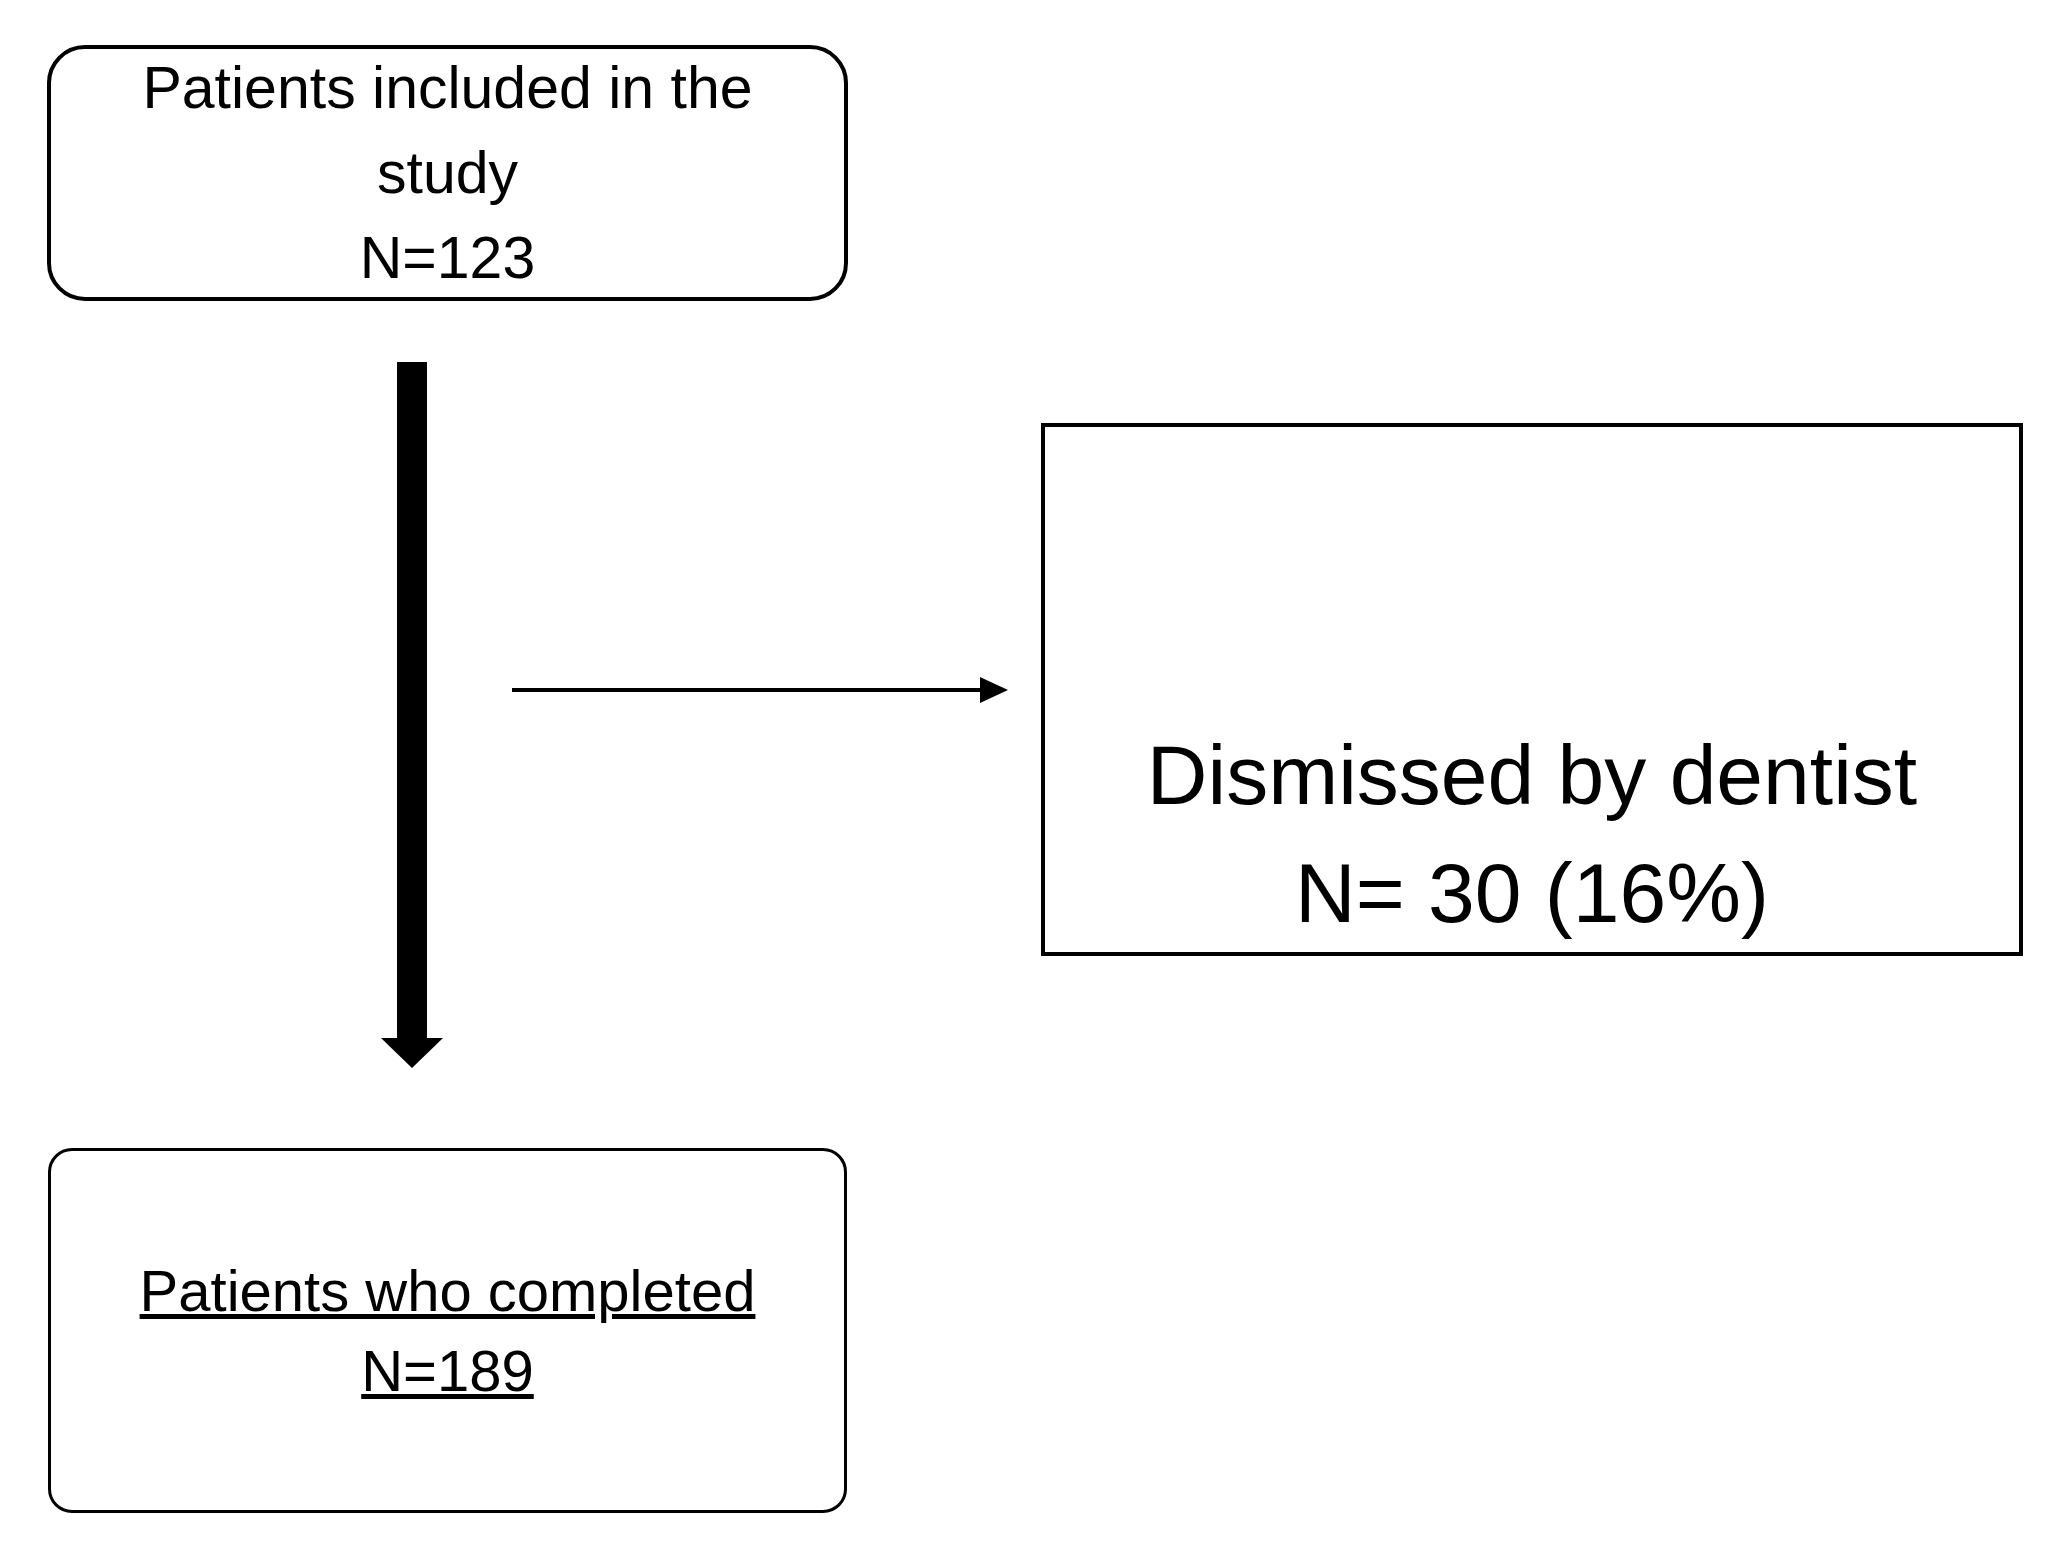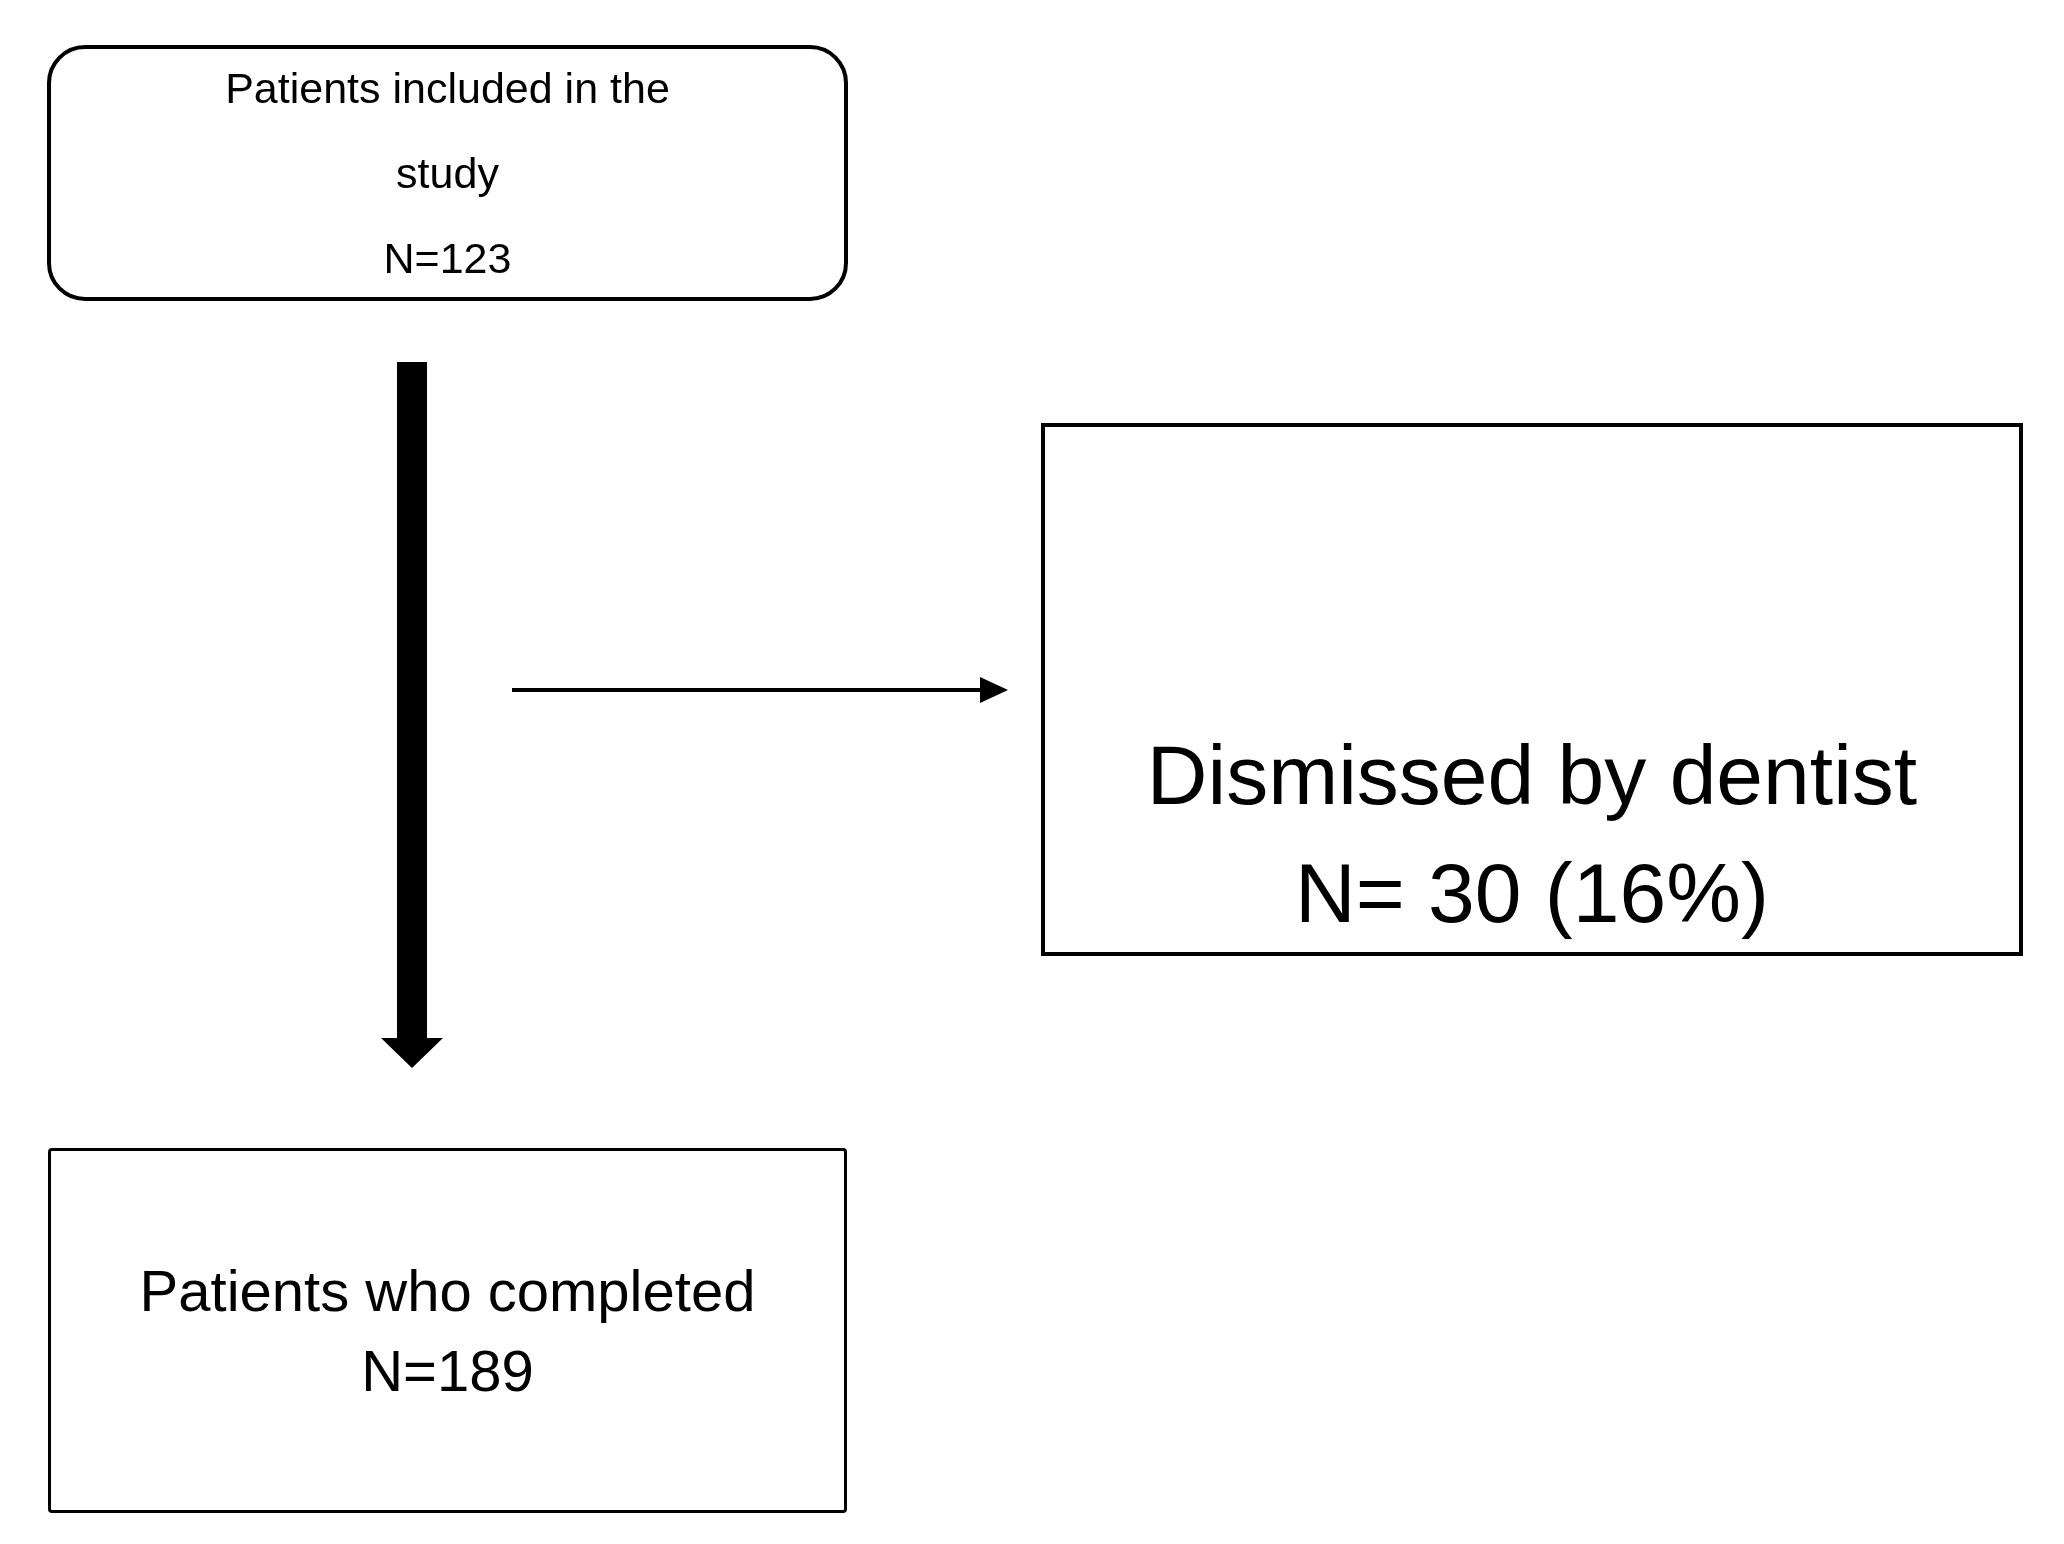--- a/index.html
+++ b/index.html
@@ -30,43 +30,44 @@
     display: block;
     white-space: nowrap;
   }
   .box-included {
     left: 47px;
     top: 45px;
     width: 801px;
     height: 256px;
     border: 4px solid var(--line, #000000);
     border-radius: 38px;
-    font-size: 43px;
+    font-size: 59px;
     line-height: 85px;
   }
   .box-dismissed {
     left: 1041px;
     top: 423px;
     width: 982px;
     height: 533px;
     border: 4px solid var(--line, #000000);
     border-radius: 0;
     font-size: 84px;
     line-height: 118px;
     justify-content: flex-end;
   }
   .box-completed {
     left: 48px;
     top: 1148px;
     width: 799px;
     height: 365px;
     border: 3px solid var(--line, #000000);
-    border-radius: 4px;
+    border-radius: 24px;
     font-size: 58px;
     line-height: 80px;
+    text-decoration: underline;
   }
   .arrow {
     position: absolute;
     display: block;
   }
   .arrow-down {
     left: 381px;
     top: 362px;
   }
   .arrow-right {

